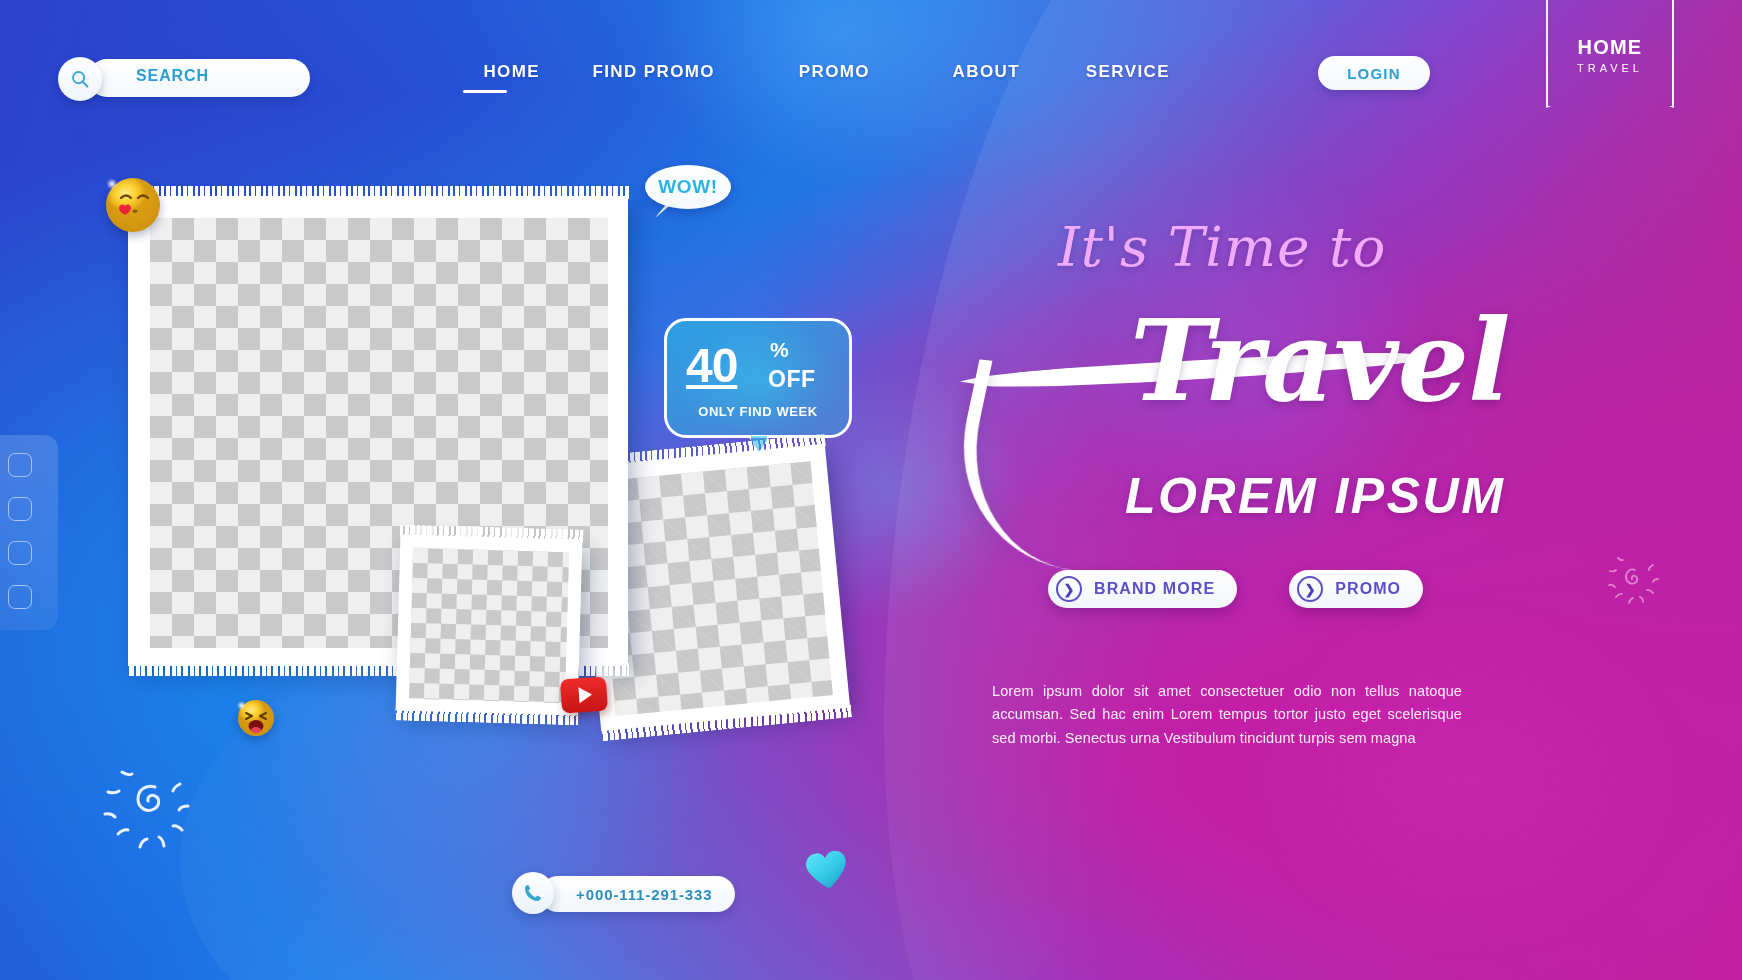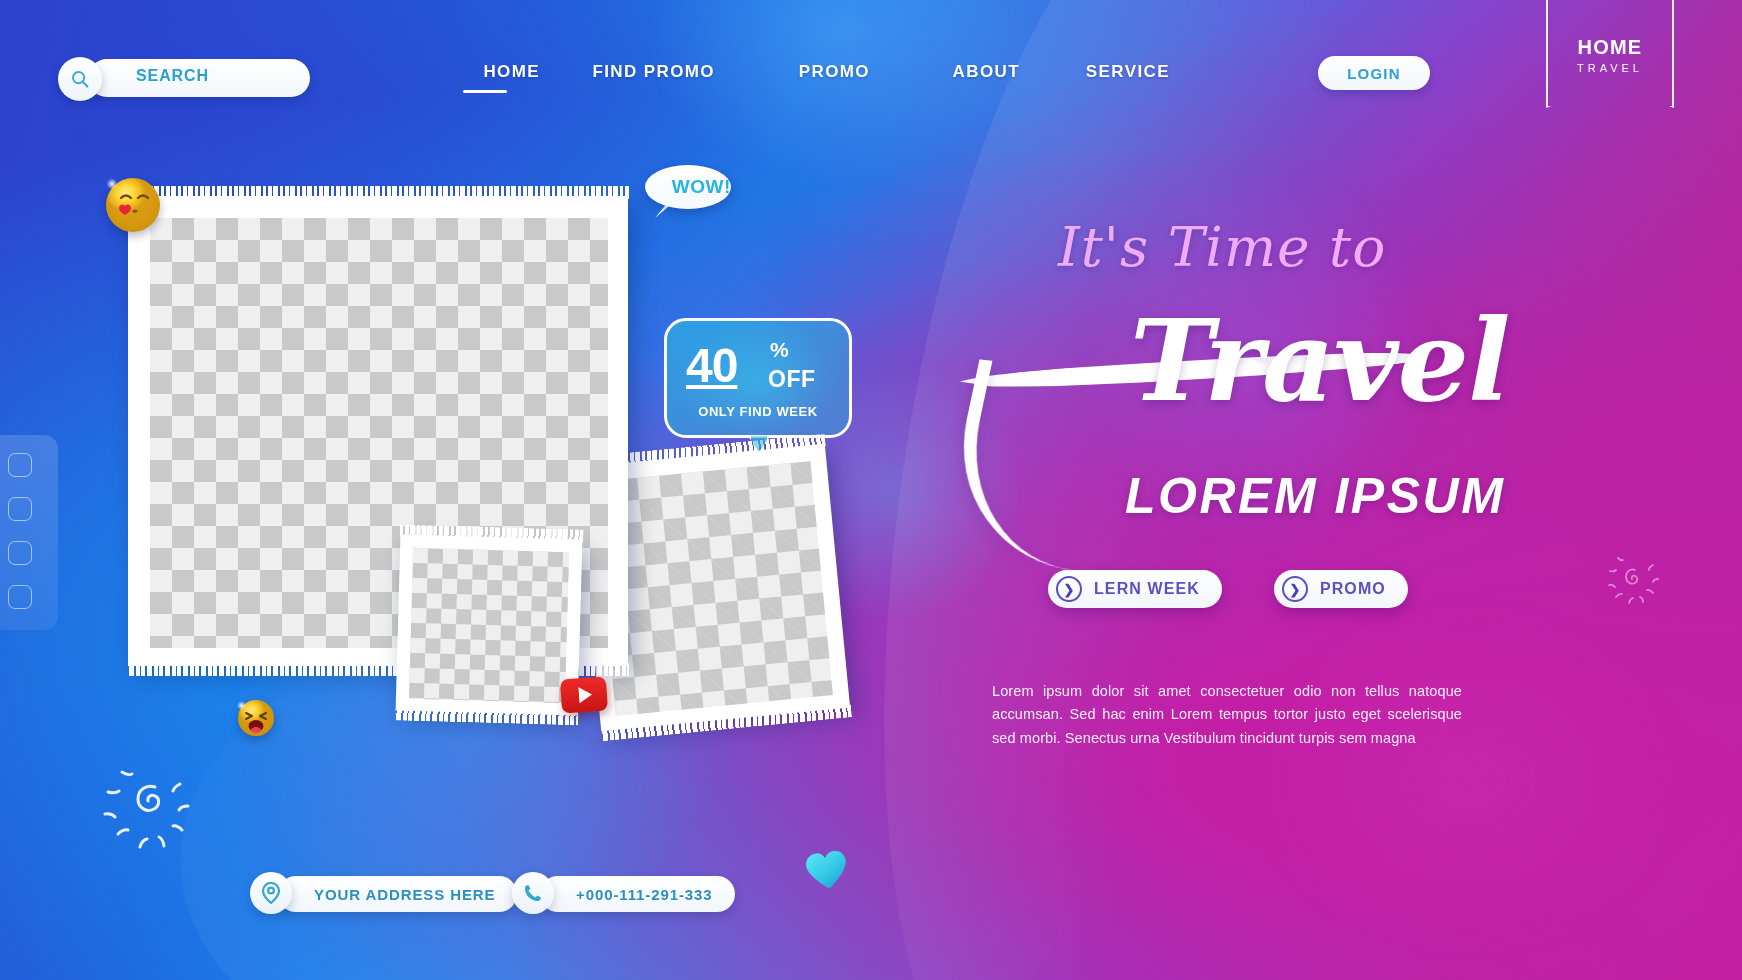--- a/index.html
+++ b/index.html
@@ -289,21 +289,21 @@
   .heart{
     position:absolute; z-index:33; transform:rotate(-8deg);
   }
 
   .wow{
     position:absolute; left:645px; top:165px; width:86px; height:44px; z-index:36;
   }
   .wow-oval{
     position:absolute; inset:0; background:linear-gradient(180deg,#ffffff,#f4f9fd);
     border-radius:50%; box-shadow:0 4px 11px rgba(0,25,80,.26);
-    display:flex; align-items:center; justify-content:flex-end;
+    display:flex; align-items:center; justify-content:center;
   }
   .wow-txt{ color:#2bb3e0; font-size:19px; font-weight:700; letter-spacing:.6px; }
   .wow-tail{
     position:absolute; left:10px; bottom:-9px; width:18px; height:16px; background:#fafdff;
     clip-path:polygon(72% 0,100% 4%,0 100%);
   }
 </style>
 </head>
 <body>
 
@@ -475,42 +475,31 @@
       <div class="brush-stroke"></div>
       <div class="brush-sweep"></div>
       <div class="hero-travel">Travel</div>
     </div>
 
     <div class="hero-sub">LOREM IPSUM</div>
 
     <div class="cta-row">
       <div class="cta">
         <div class="cta-ico">❯</div>
-        <span class="cta-label">LERN WEEK</span>
+        <span class="cta-label">BRAND MORE</span>
       </div>
       <div class="cta">
         <div class="cta-ico">❯</div>
         <span class="cta-label">PROMO</span>
       </div>
     </div>
 
     <div class="hero-para">Lorem ipsum dolor sit amet consectetuer odio non tellus natoque accumsan. Sed hac enim Lorem tempus tortor justo eget scelerisque sed morbi. Senectus urna Vestibulum tincidunt turpis sem magna</div>
   </div>
 
-  <div class="contact" style="left:250px; width:300px;">
-    <div class="c-pill">
-      <span class="c-label">YOUR ADDRESS HERE</span>
-    </div>
-    <div class="c-circle">
-      <svg width="20" height="22" viewBox="0 0 20 22">
-        <path d="M10 1 C5.6 1 2 4.5 2 8.8 C2 14.3 10 21 10 21 C10 21 18 14.3 18 8.8 C18 4.5 14.4 1 10 1 Z" fill="none" stroke="#34a8c9" stroke-width="2.2"></path>
-        <circle cx="10" cy="8.6" r="2.9" fill="none" stroke="#34a8c9" stroke-width="2.2"></circle>
-      </svg>
-    </div>
-  </div>
 
   <div class="contact" style="left:512px; width:250px;">
     <div class="c-pill">
       <span class="c-label">+000-111-291-333</span>
     </div>
     <div class="c-circle">
       <svg width="20" height="20" viewBox="0 0 20 20">
         <path d="M5.2 2 C3.4 2 2 3.6 2 5.4 C2 12 8 18 14.6 18 C16.4 18 18 16.6 18 14.8 L14.6 12.6 L12.2 14.6 C10 13.4 6.6 10 5.4 7.8 L7.4 5.4 Z" fill="#34a8c9"></path>
       </svg>
     </div>

